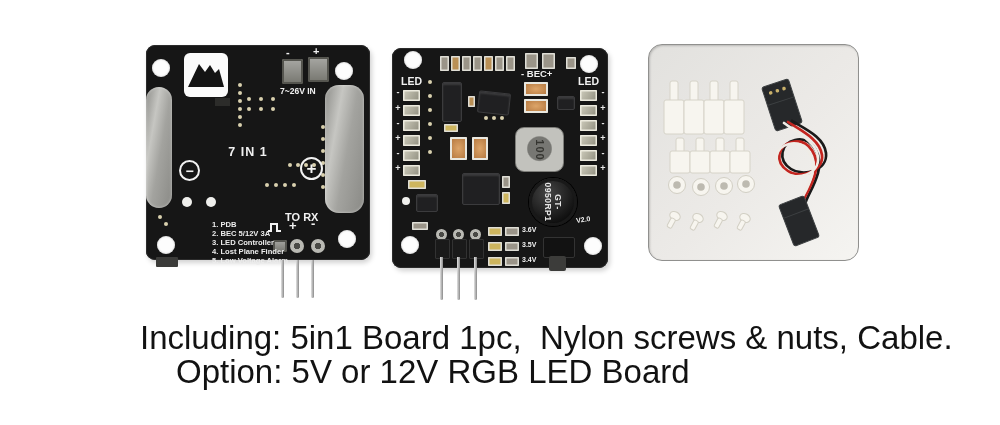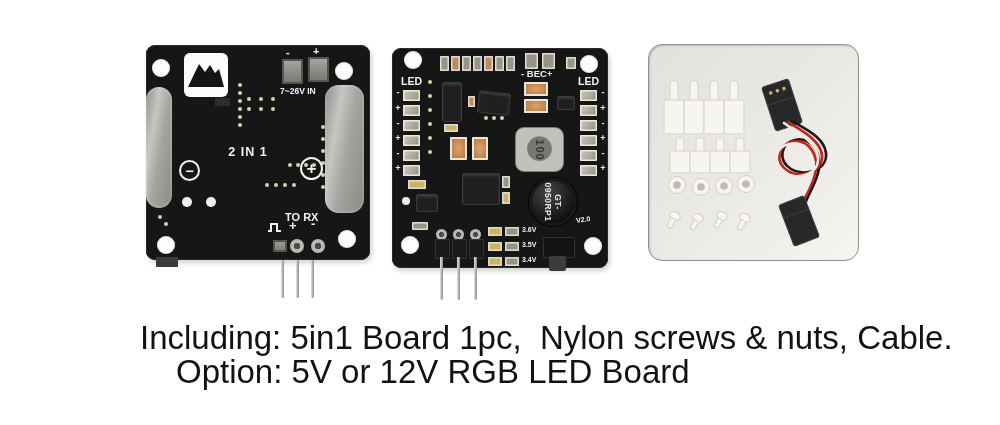--- a/index.html
+++ b/index.html
@@ -116,38 +116,45 @@
     <div class="via v2" style="left:150px;top:118px;"></div>
     <div class="via v2" style="left:158px;top:118px;"></div>
     <div class="via v2" style="left:166px;top:118px;"></div>
     <div class="via v2" style="left:119px;top:138px;"></div>
     <div class="via v2" style="left:128px;top:138px;"></div>
     <div class="via v2" style="left:137px;top:138px;"></div>
     <div class="via v2" style="left:146px;top:138px;"></div>
     <div class="via v2" style="left:12px;top:170px;"></div>
     <div class="via v2" style="left:18px;top:177px;"></div>
 
-    <div class="wtxt" style="left:0;top:100px;width:204px;text-align:center;font-size:12.5px;letter-spacing:1px;">2 IN 1</div>
+    <div class="wtxt" style="left:0;top:100px;width:204px;text-align:center;font-size:12.5px;letter-spacing:1px;">7 IN 1</div>
 
     <div class="circle-sym" style="left:33px;top:115px;width:17px;height:17px;font-size:14px;">−</div>
     <div class="circle-sym" style="left:154px;top:112px;width:19px;height:19px;font-size:17px;">+</div>
 
     <div class="ring" style="left:36px;top:152px;width:10px;height:10px;"></div>
     <div class="ring" style="left:60px;top:152px;width:10px;height:10px;"></div>
 
     <div class="wtxt" style="left:139px;top:166px;font-size:11px;">TO RX</div>
     <svg style="position:absolute;left:121px;top:177px;" width="15" height="10" viewBox="0 0 15 10">
       <path d="M1,9 h3 v-7 h6 v7 h4" fill="none" stroke="#f1f1f1" stroke-width="2"></path>
     </svg>
     <div class="wtxt" style="left:143px;top:173px;font-size:13px;">+</div>
     <div class="wtxt" style="left:165px;top:171px;font-size:13px;">-</div>
     <div class="iopad" style="left:127px;top:195px;width:14px;height:12px;"></div>
     <div class="roundpad" style="left:144px;top:194px;width:14px;height:14px;"></div>
     <div class="roundpad" style="left:165px;top:194px;width:14px;height:14px;"></div>
 
+    <div style="position:absolute;left:66px;top:176px;">
+      <div class="feat">1. PDB</div>
+      <div class="feat">2. BEC 5/12V 3A</div>
+      <div class="feat">3. LED Controller</div>
+      <div class="feat">4. Lost Plane Finder</div>
+      <div class="feat">5. Low Voltage Alarm</div>
+    </div>
 
     <div style="position:absolute;left:10px;top:212px;width:22px;height:10px;background:#3b3b39;border-radius:1px;"></div>
 
     <div class="pin" style="left:135px;top:215px;height:38px;"></div>
     <div class="pin" style="left:150px;top:215px;height:38px;"></div>
     <div class="pin" style="left:165px;top:215px;height:38px;"></div>
   </div>
 
   <div class="pcb back">
     <div class="hole h18" style="left:12px;top:3px;"></div>

